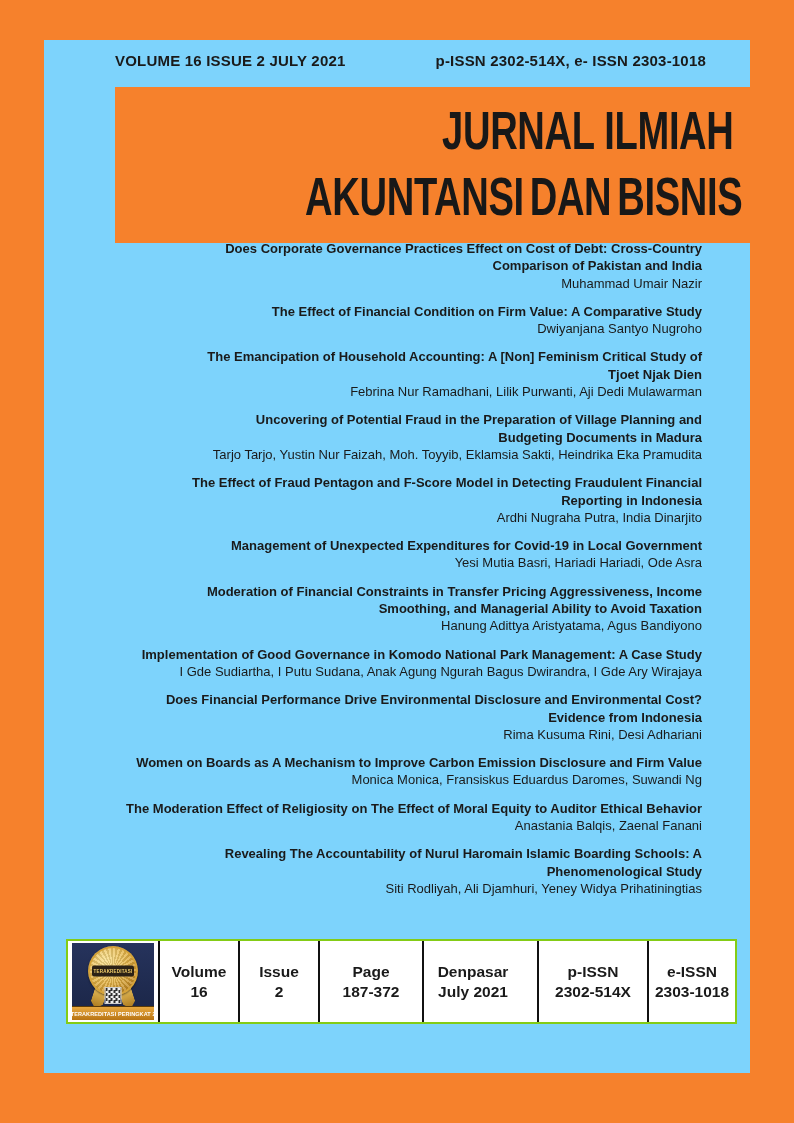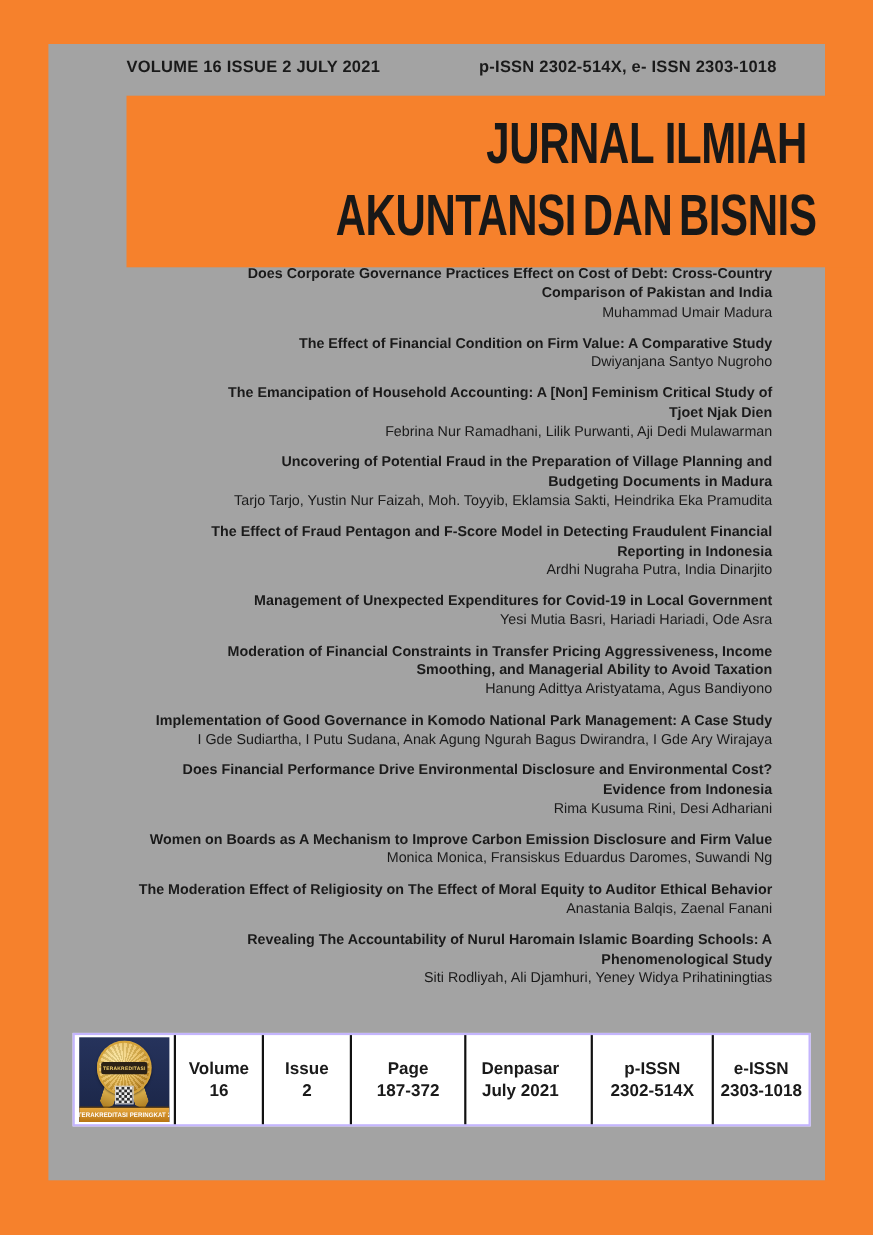--- a/index.html
+++ b/index.html
@@ -3,21 +3,21 @@
 <meta charset="utf-8">
 <style>
   html,body{margin:0;padding:0;background:#888;}
   .canvas{
     position:relative;width:794px;height:1123px;margin:0 auto;
     background:#F6812C;overflow:hidden;
     font-family:"Liberation Sans",sans-serif;color:#1a1a1a;
   }
   .page{
     position:absolute;left:44px;top:40px;width:706px;height:1033px;
-    background:#a3a3a3;
+    background:#7dd3fc;
   }
   
   .header{
     position:absolute;top:12px;left:71px;right:44px;
     display:flex;justify-content:space-between;align-items:baseline;
     font-weight:bold;font-size:15px;letter-spacing:0.2px;white-space:nowrap;
   }
   
   .masthead{
     position:absolute;top:47px;left:71px;right:-44px;height:156px;
@@ -36,21 +36,21 @@
     text-align:right;
   }
   .article{margin-bottom:11px;}
   .article-title{
     font-weight:bold;font-size:13px;line-height:17.3px;white-space:pre-line;
   }
   .article-authors{font-size:13px;line-height:17.3px;}
   
   .footer-table{
     position:absolute;left:22px;top:899px;width:671px;height:85px;
-    display:flex;border:2px solid #c4b5fd;box-sizing:border-box;background:#fff;
+    display:flex;border:2px solid #84cc16;box-sizing:border-box;background:#fff;
   }
   .cell{
     border-left:2px solid #111;box-sizing:border-box;
     display:flex;flex-direction:column;justify-content:center;align-items:center;
     font-weight:bold;font-size:15.5px;line-height:20px;text-align:center;
   }
   .cell:first-child{border-left:none;}
   .c-logo{width:90px;}
   .c-volume{width:80px;}
   .c-issue{width:80px;}
@@ -111,21 +111,21 @@
 
     <div class="masthead">
       <span class="line line1">JURNAL ILMIAH</span>
       <span class="line line2">AKUNTANSI DAN BISNIS</span>
     </div>
 
     <div class="articles">
       <div class="article">
         <div class="article-title">Does Corporate Governance Practices Effect on Cost of Debt: Cross-Country
 Comparison of Pakistan and India</div>
-        <div class="article-authors">Muhammad Umair Madura</div>
+        <div class="article-authors">Muhammad Umair Nazir</div>
       </div>
       <div class="article">
         <div class="article-title">The Effect of Financial Condition on Firm Value: A Comparative Study</div>
         <div class="article-authors">Dwiyanjana Santyo Nugroho</div>
       </div>
       <div class="article">
         <div class="article-title">The Emancipation of Household Accounting: A [Non] Feminism Critical Study of
 Tjoet Njak Dien</div>
         <div class="article-authors">Febrina Nur Ramadhani, Lilik Purwanti, Aji Dedi Mulawarman</div>
       </div>

